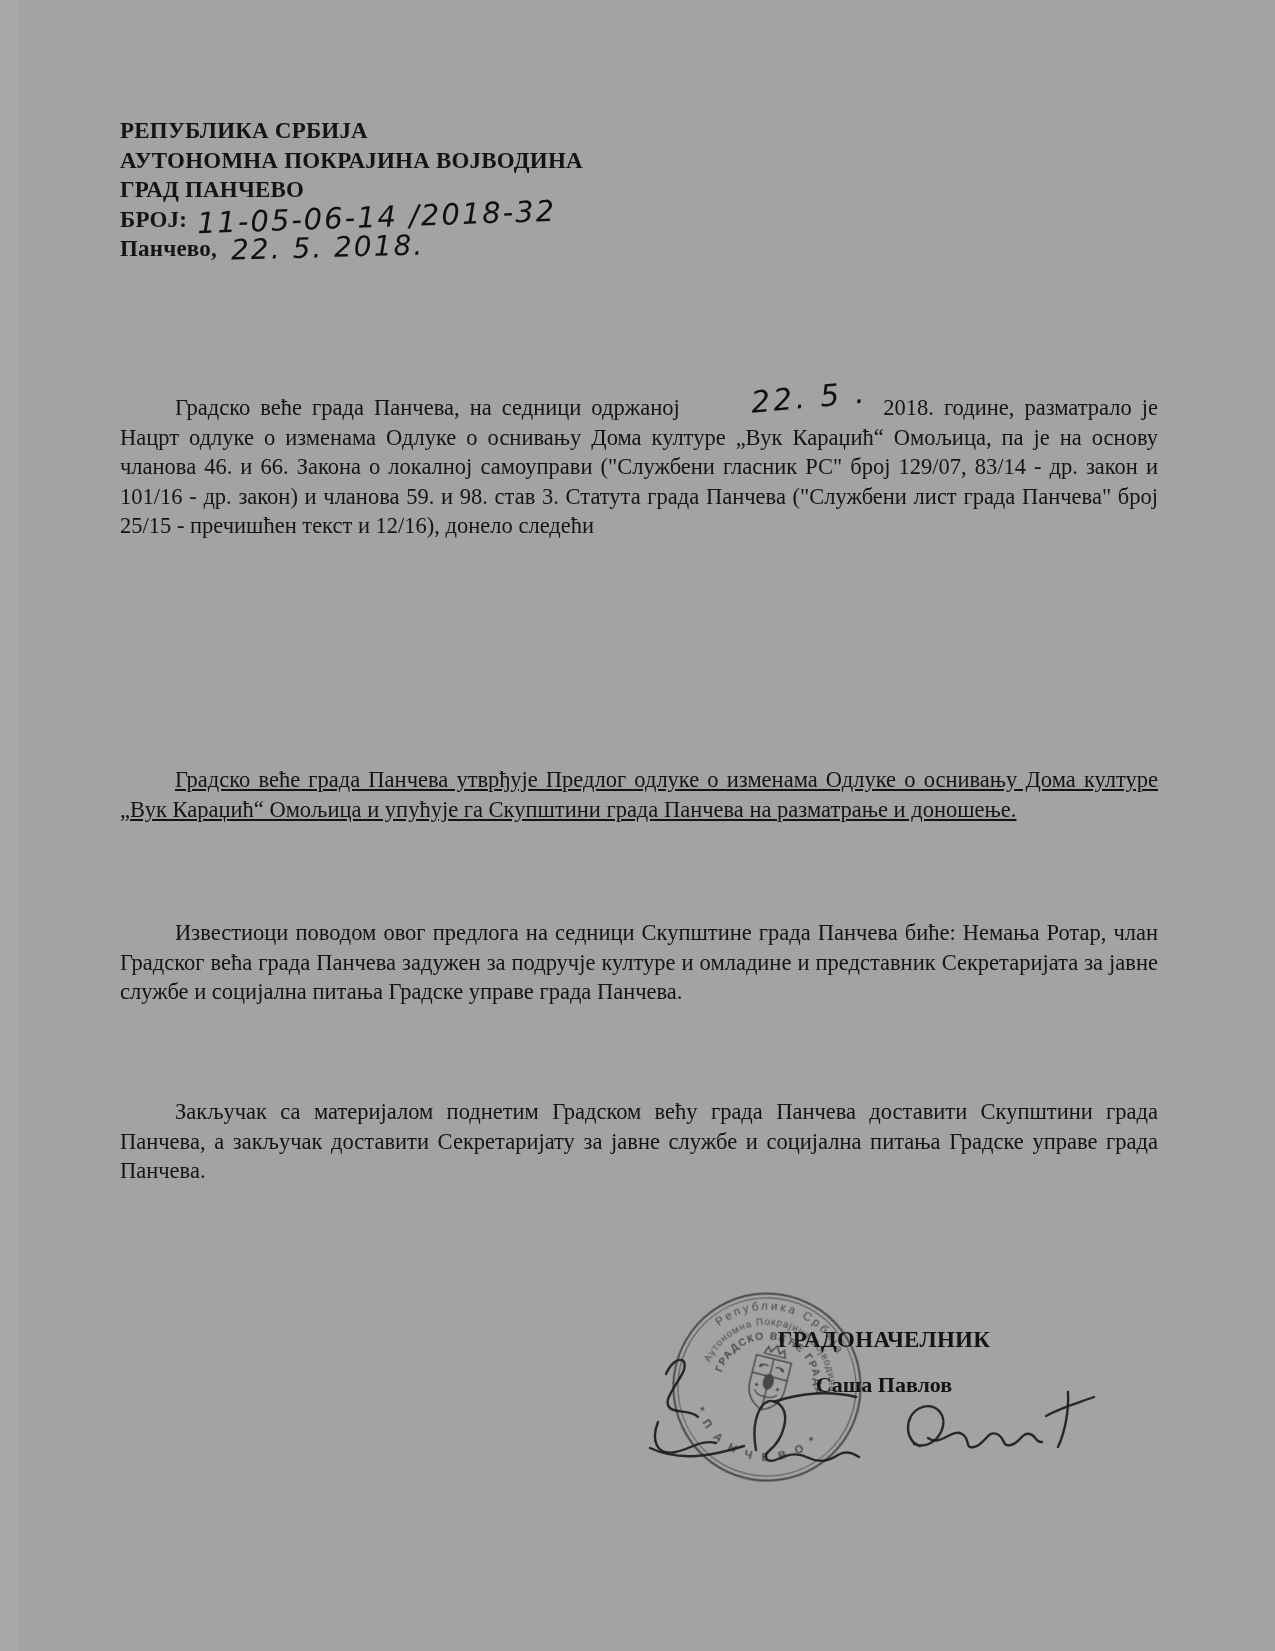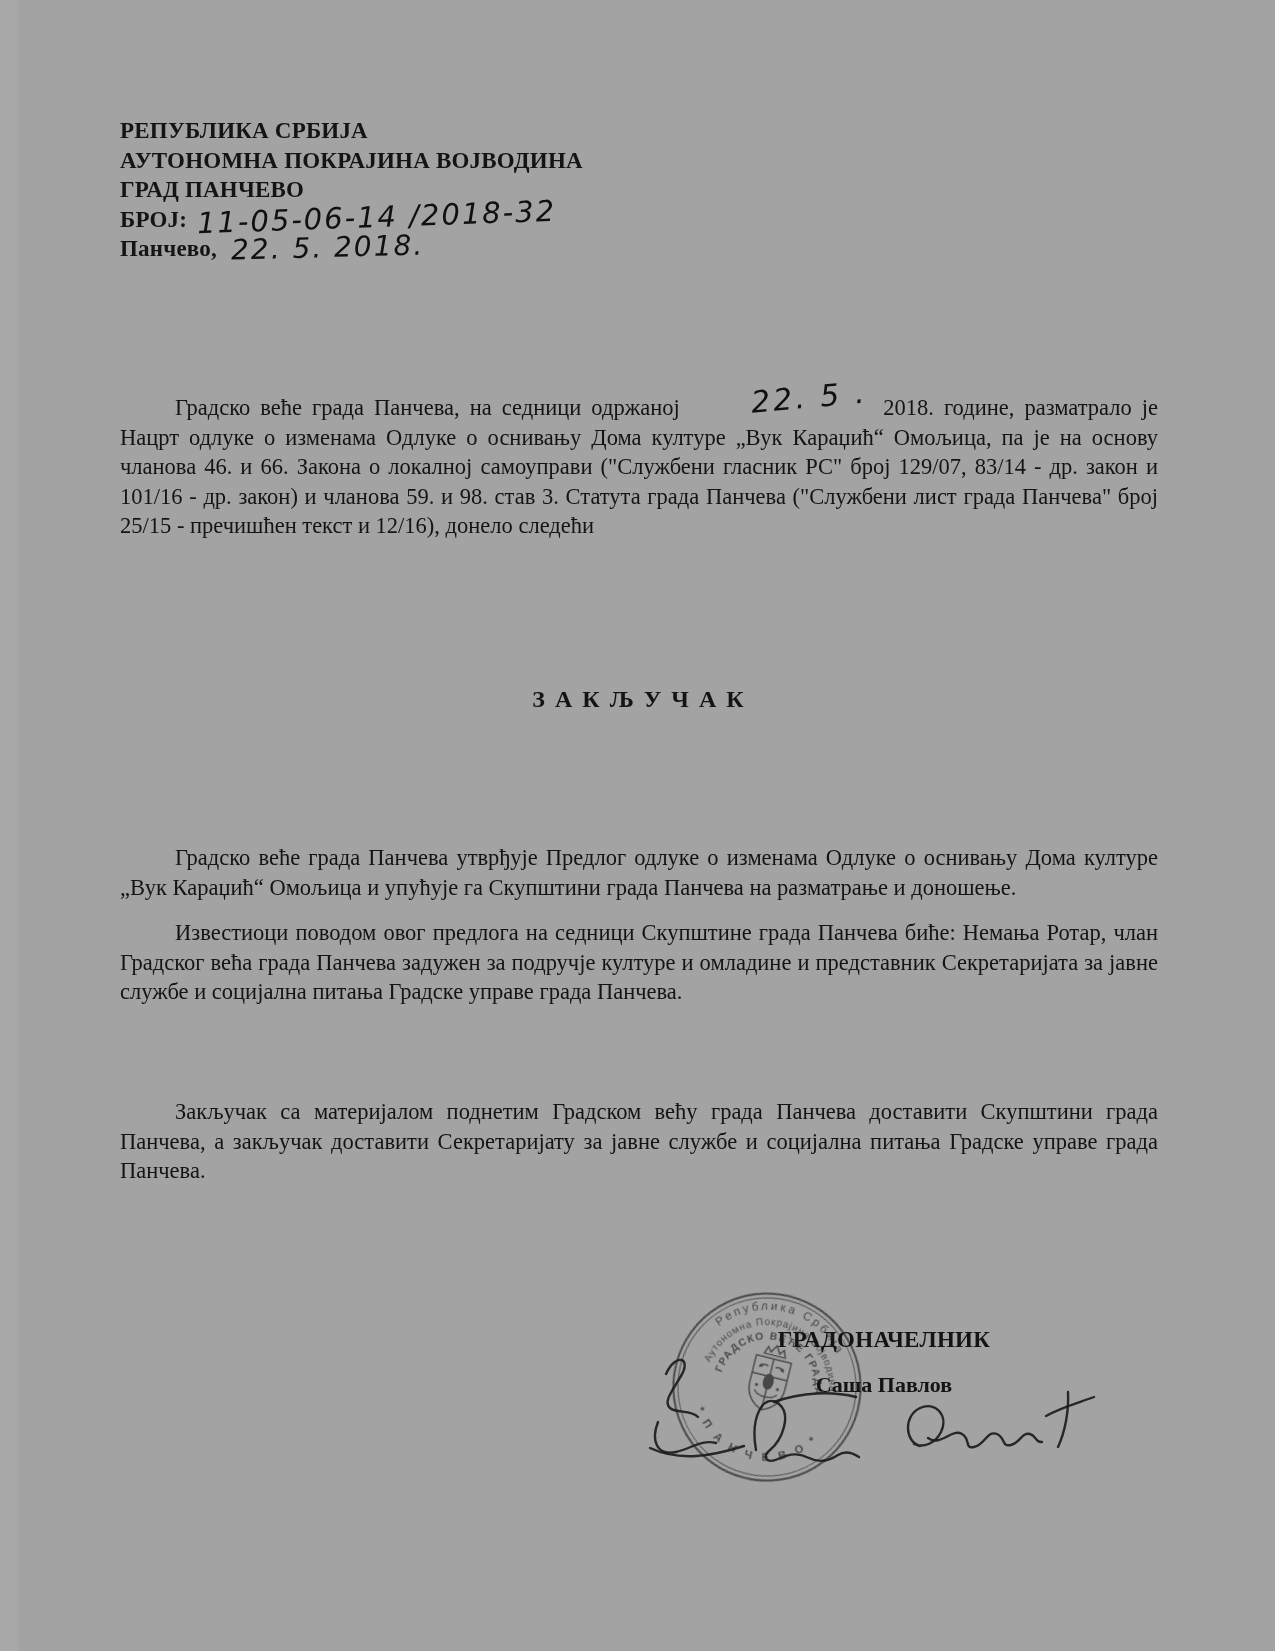--- a/index.html
+++ b/index.html
@@ -36,21 +36,21 @@
     font-size:28px;margin-left:14px;
     transform:rotate(-1.5deg);display:inline-block;position:relative;top:-1px;
   }
   
   .para{
     position:absolute;left:120px;width:1038px;margin:0;
     font-size:22.5px;line-height:29.5px;
     text-align:justify;text-indent:55px;
   }
   #p1{top:393px;}
-  #p2{top:843px;}
+  #p2{top:765px;text-decoration:underline;}
   #p3{top:918px;}
   #p4{top:1063px;margin-top:34px;}
   .hw-inline{
     font-size:30px;line-height:0;
     display:inline-block;position:relative;top:-5px;
     transform:rotate(-5deg);
     letter-spacing:3px;padding:0 6px;
   }
   .heading{
     position:absolute;left:120px;top:686px;width:1038px;margin:0;
@@ -106,21 +106,20 @@
       <span class="handwriting hw-number">11-05-06-14 /2018-32</span>
     </div>
     <div class="h-row">
       <span>Панчево,</span>
       <span class="handwriting hw-date">22. 5. 2018.</span>
     </div>
   </header>
 
   <p class="para" id="p1"><span>Градско веће града Панчева, на седници одржаној</span> <span class="handwriting hw-inline">22. 5 .</span> <span>2018. године, разматрало је Нацрт одлуке о изменама Одлуке о оснивању Дома културе „Вук Караџић“ Омољица, па је на основу чланова 46. и 66. Закона  о локалној самоуправи ("Службени гласник РС" број 129/07, 83/14 - др. закон и 101/16 - др. закон) и чланова  59. и  98. став 3. Статута града Панчева ("Службени лист града Панчева" број 25/15 - пречишћен текст и 12/16), донело следећи</span></p>
 
-  <h1 class="heading">З А К Љ У Ч А К</h1>
 
   <p class="para" id="p2">Градско веће града Панчева утврђује Предлог одлуке о изменама Одлуке о оснивању Дома културе „Вук Караџић“ Омољица и упућује га Скупштини града Панчева на разматрање и доношење.</p>
 
   <p class="para" id="p3">Известиоци поводом овог предлога на седници Скупштине града Панчева биће: Немања Ротар, члан Градског већа града Панчева задужен за подручје културе и омладине и представник Секретаријата за јавне службе и социјална питања Градске управе града Панчева.</p>
 
   <p class="para" id="p4">Закључак са материјалом поднетим Градском већу града Панчева доставити Скупштини града Панчева, а закључак доставити Секретаријату за јавне службе и социјална питања Градске управе града Панчева.</p>
 
   <div class="stamp-wrap">
     <svg viewBox="0 0 220 220" xmlns="http://www.w3.org/2000/svg">
       <defs>

